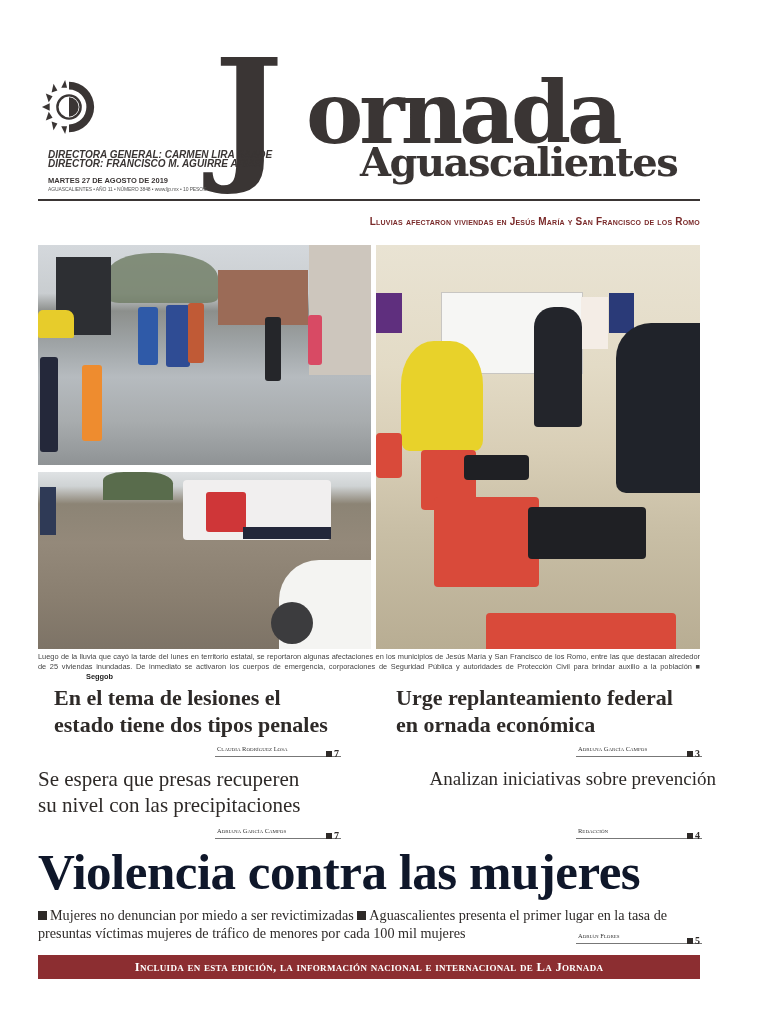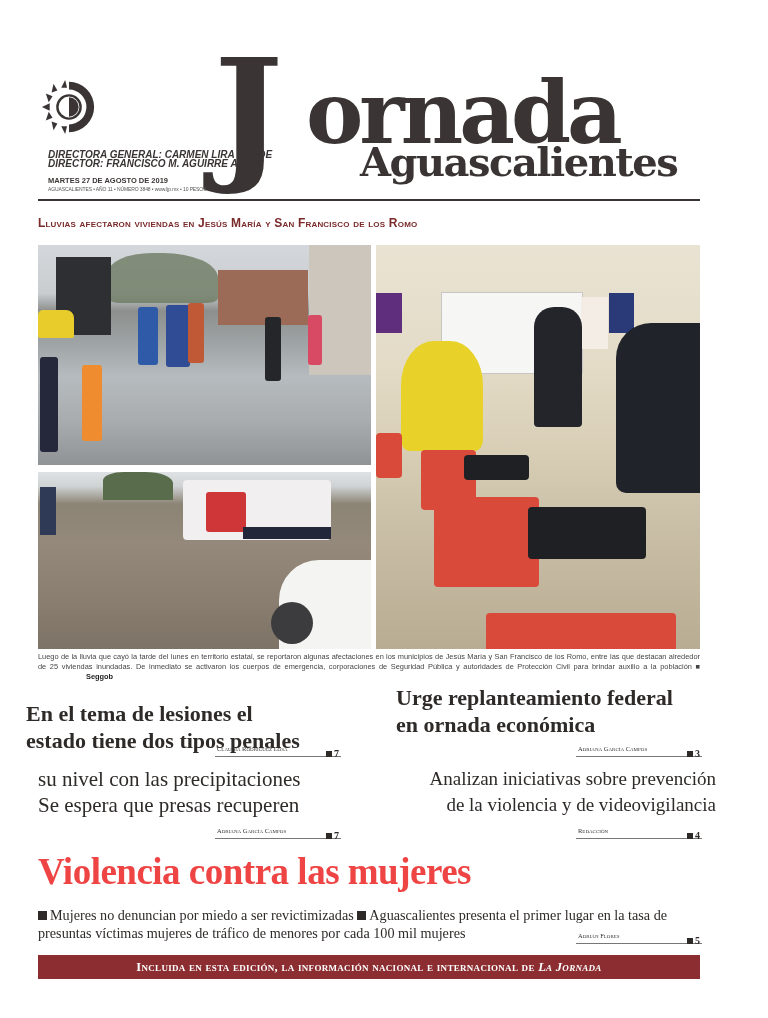--- a/index.html
+++ b/index.html
@@ -14,21 +14,21 @@
     .logo-la .cap-l { font-size: 66px; }
     .logo-j { position: absolute; left: 176px; top: 2px; font-family: "DejaVu Serif", serif; font-weight: bold; font-size: 146px; line-height: 146px; color: #3a3534; }
     .logo-ornada { position: absolute; left: 268px; top: 32px; font-family: "DejaVu Serif", serif; font-weight: bold; font-size: 86px; line-height: 86px; color: #3a3534; letter-spacing: -4px; }
     .logo-sub { position: absolute; left: 322px; top: 102px; font-family: "DejaVu Serif", serif; font-weight: bold; font-size: 40px; line-height: 44px; color: #3a3534; letter-spacing: -1.5px; }
     .staff { position: absolute; left: 10px; top: 112px; font-family: "Liberation Sans", sans-serif; font-weight: bold; font-size: 10px; line-height: 9px; color: #3a3534; text-transform: uppercase; font-style: italic; }
     .date-line { position: absolute; left: 10px; top: 138px; font-family: "Liberation Sans", sans-serif; font-weight: bold; font-size: 7.5px; color: #3a3534; }
     .edition-line { position: absolute; left: 10px; top: 148px; font-family: "Liberation Sans", sans-serif; font-size: 5px; color: #555; letter-spacing: -0.1px; }
     .mast-rule { position: absolute; left: 38px; top: 199px; width: 662px; height: 2px; background: #3a3534; }
 
     
-    .kicker { position: absolute; left: 38px; top: 216px; width: 662px; text-align: left; font-family: "Liberation Sans", sans-serif; font-weight: bold; font-size: 12px; color: #7a2a2a; font-variant: small-caps; letter-spacing: 0.2px; }
+    .kicker { position: absolute; left: 38px; top: 216px; width: 662px; text-align: right; font-family: "Liberation Sans", sans-serif; font-weight: bold; font-size: 10px; color: #7a2a2a; font-variant: small-caps; letter-spacing: 0.2px; }
 
     
     .photo { position: absolute; overflow: hidden; }
     .photo-street { left: 38px; top: 245px; width: 333px; height: 220px; background: linear-gradient(180deg, #d4d8dc 0%, #c9cdd0 22%, #8c8f8c 30%, #9fa4a6 45%, #b6bbbf 60%, #a8acae 80%, #8f9395 100%); }
     .photo-flood { left: 38px; top: 472px; width: 333px; height: 177px; background: linear-gradient(180deg, #dfe2e4 0%, #cfd3d4 8%, #8c8475 18%, #94897a 40%, #8a7f70 70%, #7d7366 100%); }
     .photo-class { left: 376px; top: 245px; width: 324px; height: 404px; background: linear-gradient(180deg, #e9e3d3 0%, #e3dbc6 30%, #d9cfb7 50%, #c9bfa6 70%, #b8ad93 100%); }
 
     
     .ps-building-r { position: absolute; right: 0; top: 0; width: 62px; height: 130px; background: #cdc6bd; }
     .ps-building-m { position: absolute; left: 180px; top: 25px; width: 90px; height: 55px; background: #9b6b57; }
@@ -61,26 +61,26 @@
     .caption { position: absolute; left: 38px; top: 652px; width: 662px; font-family: "Liberation Sans", sans-serif; font-size: 7.4px; line-height: 10px; color: #444; text-align: justify; }
     .caption .credit { font-weight: bold; color: #222; margin-left: 48px; }
 
     
     .headline { position: absolute; font-family: "Liberation Serif", serif; font-weight: bold; color: #2e2a28; font-size: 22px; line-height: 27px; }
     .subhead { position: absolute; font-family: "Liberation Serif", serif; color: #2e2a28; font-size: 21px; line-height: 26px; }
     .byline { position: absolute; width: 126px; height: 14px; border-bottom: 1px solid #777; font-family: "Liberation Serif", serif; font-size: 6.5px; font-variant: small-caps; color: #333; padding-left: 2px; line-height: 12px; }
     .pageref { position: absolute; font-family: "Liberation Serif", serif; font-weight: bold; font-size: 10px; color: #2e2a28; }
     .pageref .sq { display: inline-block; width: 6px; height: 6px; background: #2e2a28; margin-right: 2px; }
 
-    .big-headline { position: absolute; left: 38px; top: 843px; width: 662px; font-family: "Liberation Serif", serif; font-weight: bold; font-size: 37px; line-height: 58px; color: #ef4444; letter-spacing: -0.5px; white-space: nowrap; }
+    .big-headline { position: absolute; left: 38px; top: 843px; width: 662px; font-family: "Liberation Serif", serif; font-weight: bold; font-size: 51px; line-height: 58px; color: #0f172a; letter-spacing: -0.5px; white-space: nowrap; }
     .deck { position: absolute; left: 38px; top: 906px; width: 662px; font-family: "Liberation Serif", serif; font-size: 14.2px; line-height: 18px; color: #2e2a28; }
     .deck .sq { display: inline-block; width: 9px; height: 9px; background: #2e2a28; margin-right: 3px; vertical-align: 0px; }
 
     .banner { position: absolute; left: 38px; top: 955px; width: 662px; height: 24px; background: #8c2e31; color: #ffffff; font-family: "Liberation Serif", serif; font-weight: bold; font-size: 12.5px; line-height: 24px; text-align: center; font-variant: small-caps; letter-spacing: 0.3px; white-space: nowrap; }
-    .banner .paper { font-style: italic; }
+    .banner .paper { }
   </style>
 </head>
 <body>
 
 <div class="masthead">
   <svg class="sun-logo" viewBox="0 0 60 60">
     <g fill="#3a3534">
       <path d="M30 4 A26 26 0 0 1 30 56 L30 48 A18 18 0 0 0 30 12 Z"></path>
       <circle cx="30" cy="30" r="12" fill="none" stroke="#3a3534" stroke-width="2.5"></circle>
       <path d="M30 20 A10 10 0 0 1 30 40 Z"></path>
@@ -147,44 +147,43 @@
   <div class="pc-desk" style="left:152px;top:262px;width:118px;height:52px;"></div>
   <div class="pc-chair" style="left:110px;top:368px;width:190px;height:40px;"></div>
 </div>
 
 <div class="caption">
   <span>Luego de la lluvia que cayó la tarde del lunes en territorio estatal, se reportaron algunas afectaciones en los municipios de Jesús María y San Francisco de los Romo, entre las que destacan alrededor de 25 viviendas inundadas. De inmediato se activaron los cuerpos de emergencia, corporaciones de Seguridad Pública y autoridades de Protección Civil para brindar auxilio a la población</span>
   <span>■</span>
   <span class="credit">Seggob</span>
 </div>
 
-<div class="headline" style="left:26px;top:684px;width:320px;margin-top:16px;">
+<div class="headline" style="left:54px;top:684px;width:320px;">
   <div>En el tema de lesiones el</div>
   <div>estado tiene dos tipos penales</div>
 </div>
 <div class="byline" style="left:215px;top:743px;">Claudia Rodríguez Losa</div>
 <div class="pageref" style="left:326px;top:748px;"><span class="sq"></span><span>7</span></div>
 
 <div class="headline" style="left:396px;top:684px;width:310px;">
   <div>Urge replanteamiento federal</div>
   <div>en ornada económica</div>
 </div>
 <div class="byline" style="left:576px;top:743px;">Adriana García Campos</div>
 <div class="pageref" style="left:687px;top:748px;"><span class="sq"></span><span>3</span></div>
 
 <div class="subhead" style="left:38px;top:766px;width:330px;">
+  <div>Se espera que presas recuperen</div>
   <div>su nivel con las precipitaciones</div>
-  <div>Se espera que presas recuperen</div>
 </div>
 <div class="byline" style="left:215px;top:825px;">Adriana García Campos</div>
 <div class="pageref" style="left:326px;top:830px;"><span class="sq"></span><span>7</span></div>
 
 <div class="subhead" style="left:396px;top:766px;width:320px;font-size:19px;text-align:right;">
   <div>Analizan iniciativas sobre prevención</div>
-  <div>de la violencia y de videovigilancia</div>
 </div>
 <div class="byline" style="left:576px;top:825px;">Redacción</div>
 <div class="pageref" style="left:687px;top:830px;"><span class="sq"></span><span>4</span></div>
 
 <div class="big-headline">Violencia contra las mujeres</div>
 <div class="deck">
   <div><span class="sq"></span><span>Mujeres no denuncian por miedo a ser revictimizadas</span> <span class="sq"></span><span>Aguascalientes presenta el primer lugar en la tasa de</span></div>
   <div><span>presuntas víctimas mujeres de tráfico de menores por cada 100 mil mujeres</span></div>
 </div>
 <div class="byline" style="left:576px;top:930px;">Adrián Flores</div>

